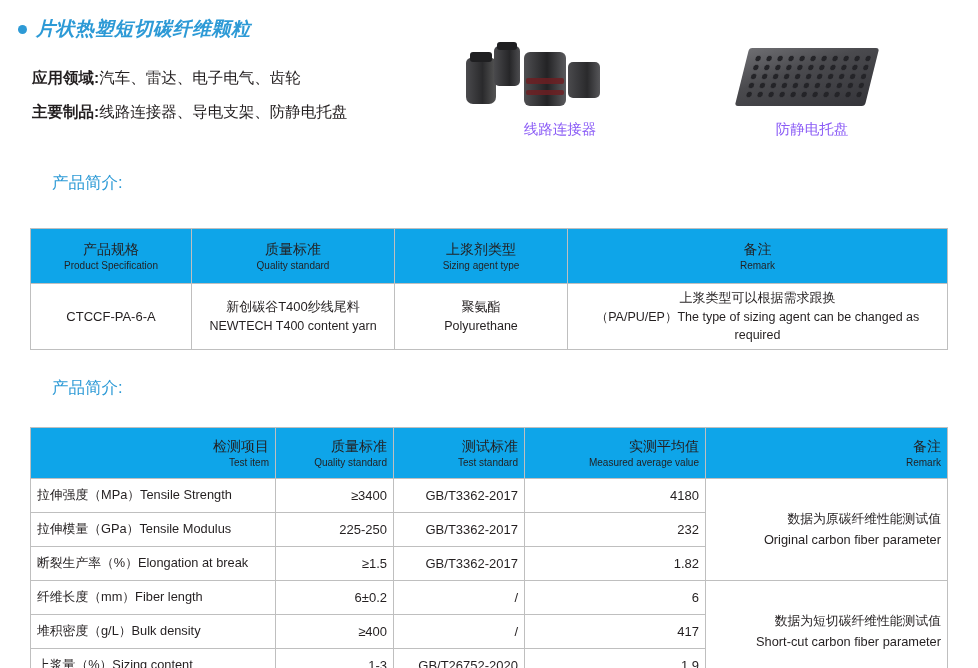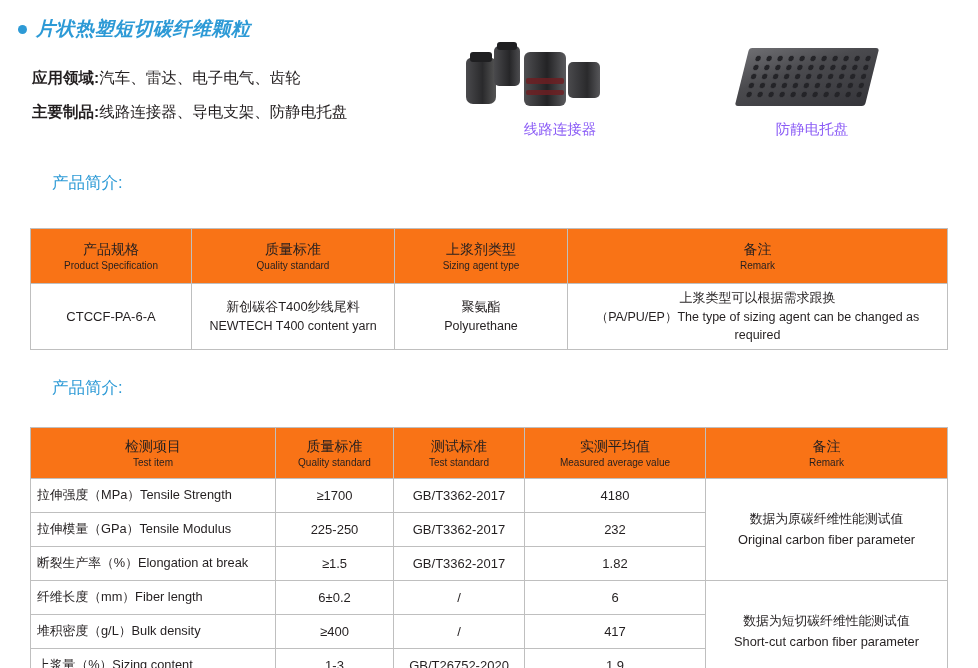--- a/index.html
+++ b/index.html
@@ -151,21 +151,21 @@
   }
   table td, table th {
     border: 1px solid #bfbfbf;
     text-align: center;
     vertical-align: middle;
     padding: 4px 6px;
     font-weight: normal;
     color: #231f20;
   }
   .hdr-cell {
-    background: #f97316;
+    background: #0ea5e9;
     line-height: 1.45;
   }
   .hdr-cn { font-size: 14px; }
   .hdr-en { font-size: 10px; }
 
   
   #table1 {
     left: 30px;
     top: 228px;
     width: 918px;
@@ -175,21 +175,21 @@
   .cell-two-line { line-height: 1.5; }
   .cell-cn { font-size: 13px; }
   .cell-en { font-size: 12.5px; }
 
   
   #table2 {
     left: 30px;
     top: 427px;
     width: 918px;
   }
-  #table2 td { height: 25px; }
+  #table2 td { height: 25px; text-align: right; }
   #table2 .h { height: 42px; }
   #table2 .item-cell { text-align: left; font-size: 12.8px; }
   .remark-cell { line-height: 1.6; font-size: 12.8px; }
 </style>
 </head>
 <body>
 
 <div class="title-row">
   <span class="bullet-dot"></span>
   <span class="page-title">片状热塑短切碳纤维颗粒</span>
@@ -293,21 +293,21 @@
       <div class="hdr-en">Measured average value</div>
     </td>
     <td class="hdr-cell h">
       <div class="hdr-cn">备注</div>
       <div class="hdr-en">Remark</div>
     </td>
   </tr>
 
   <tr>
     <td class="item-cell">拉伸强度（MPa）Tensile Strength</td>
-    <td>≥1700</td>
+    <td>≥3400</td>
     <td>GB/T3362-2017</td>
     <td>4180</td>
     <td class="remark-cell" rowspan="3">
       <div>数据为原碳纤维性能测试值</div>
       <div>Original carbon fiber parameter</div>
     </td>
   </tr>
   <tr>
     <td class="item-cell">拉伸模量（GPa）Tensile Modulus</td>
     <td>225-250</td>

